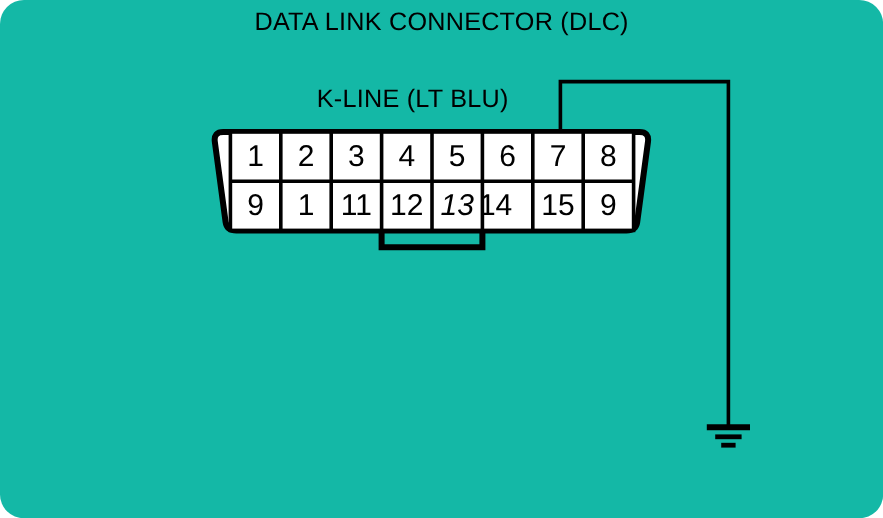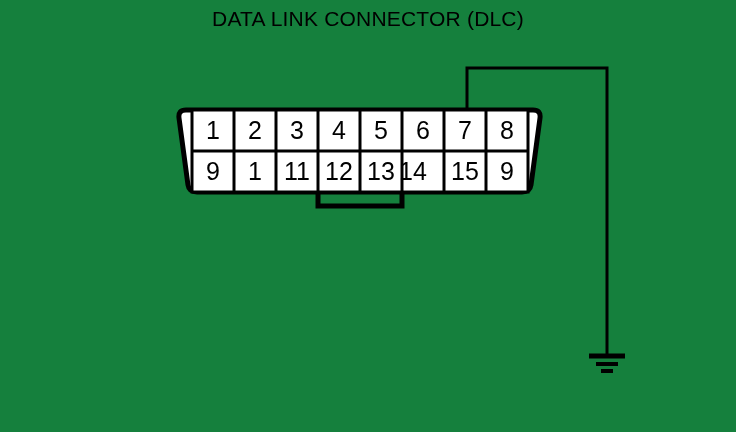--- a/index.html
+++ b/index.html
@@ -4,24 +4,25 @@
 <style>
   html, body {
     margin: 0;
     padding: 0;
     background: #ffffff;
   }
   #canvas {
     position: relative;
     width: 736px;
     height: 432px;
-    background: #15803d;
+    background: #14b8a6;
     overflow: hidden;
     font-family: "Liberation Sans", sans-serif;
     color: #000000;
+    border-radius: 20px;
   }
   .label {
     position: absolute;
     white-space: nowrap;
     color: #000000;
     line-height: 1;
   }
   #title {
     left: 0;
     top: 8px;
@@ -64,20 +65,21 @@
     color: #000000;
   }
 </style>
 </head>
 <body>
 
 <div id="canvas">
 
   <div class="label" id="title">DATA LINK CONNECTOR (DLC)</div>
 
+  <div class="label" id="kline-label">K-LINE (LT BLU)</div>
 
 
 
   <svg id="dlc-svg" width="736" height="432">
 
     <path d="M 186 110
              L 533 110
              Q 541 110 540 118
              L 531 185
              Q 530 192 522 192
@@ -116,18 +118,18 @@
   <div class="pin-num" style="left:318px; top:118px;">4</div>
   <div class="pin-num" style="left:360px; top:118px;">5</div>
   <div class="pin-num" style="left:402px; top:118px;">6</div>
   <div class="pin-num" style="left:444px; top:118px;">7</div>
   <div class="pin-num" style="left:486px; top:118px;">8</div>
 
   <div class="pin-num" style="left:192px; top:159px;">9</div>
   <div class="pin-num" style="left:234px; top:159px;">1</div>
   <div class="pin-num" style="left:276px; top:159px;">11</div>
   <div class="pin-num" style="left:318px; top:159px;">12</div>
-  <div class="pin-num" style="left:360px; top:159px;">13</div>
+  <div class="pin-num" style="left:360px; top:159px;font-style:italic;">13</div>
   <div class="pin-num" style="left:392px; top:159px;">14</div>
   <div class="pin-num" style="left:444px; top:159px;">15</div>
   <div class="pin-num" style="left:486px; top:159px;">9</div>
 
 </div>
 
 </body></html>

